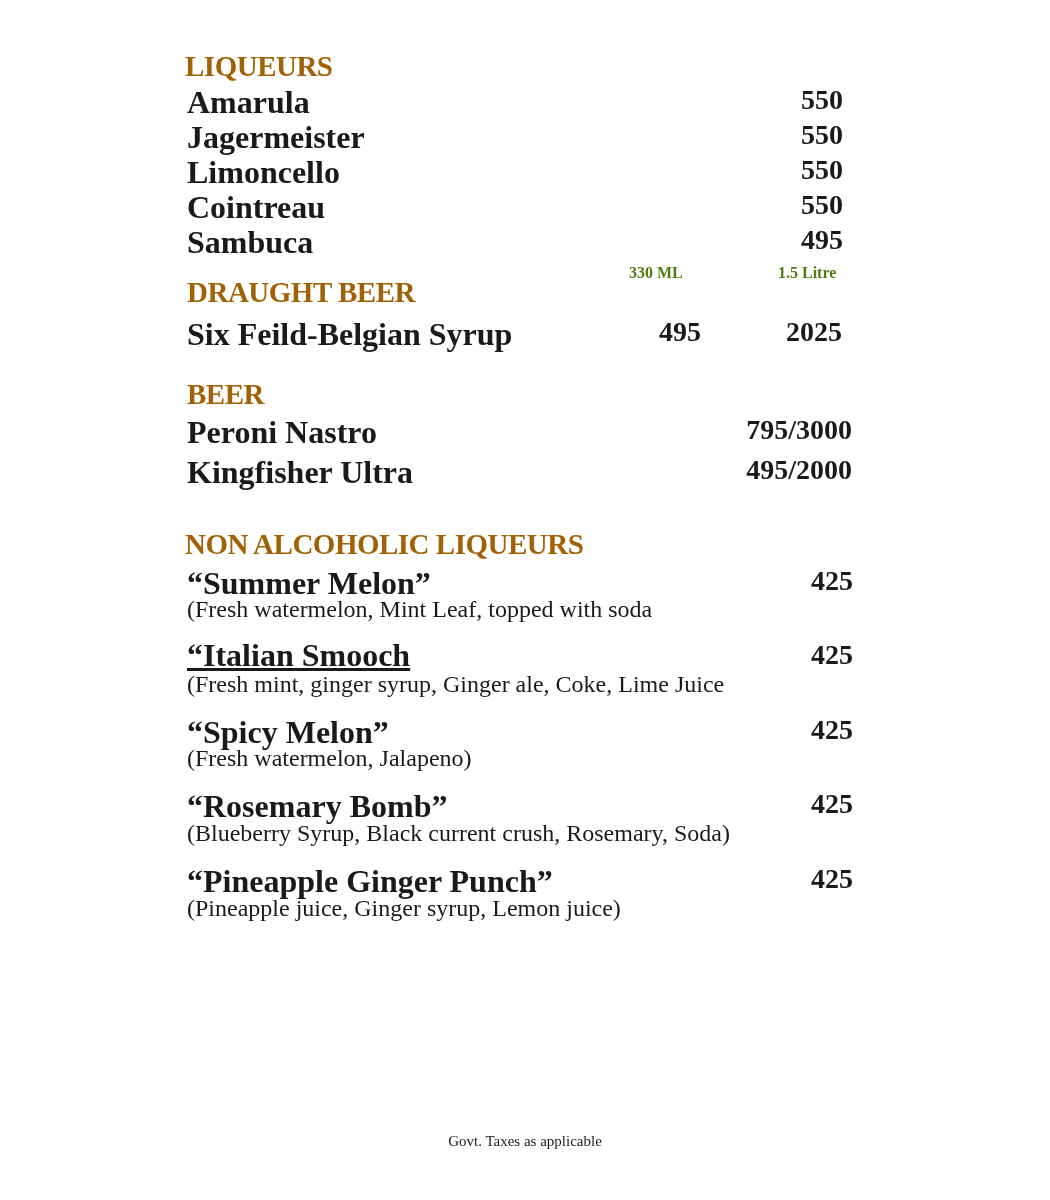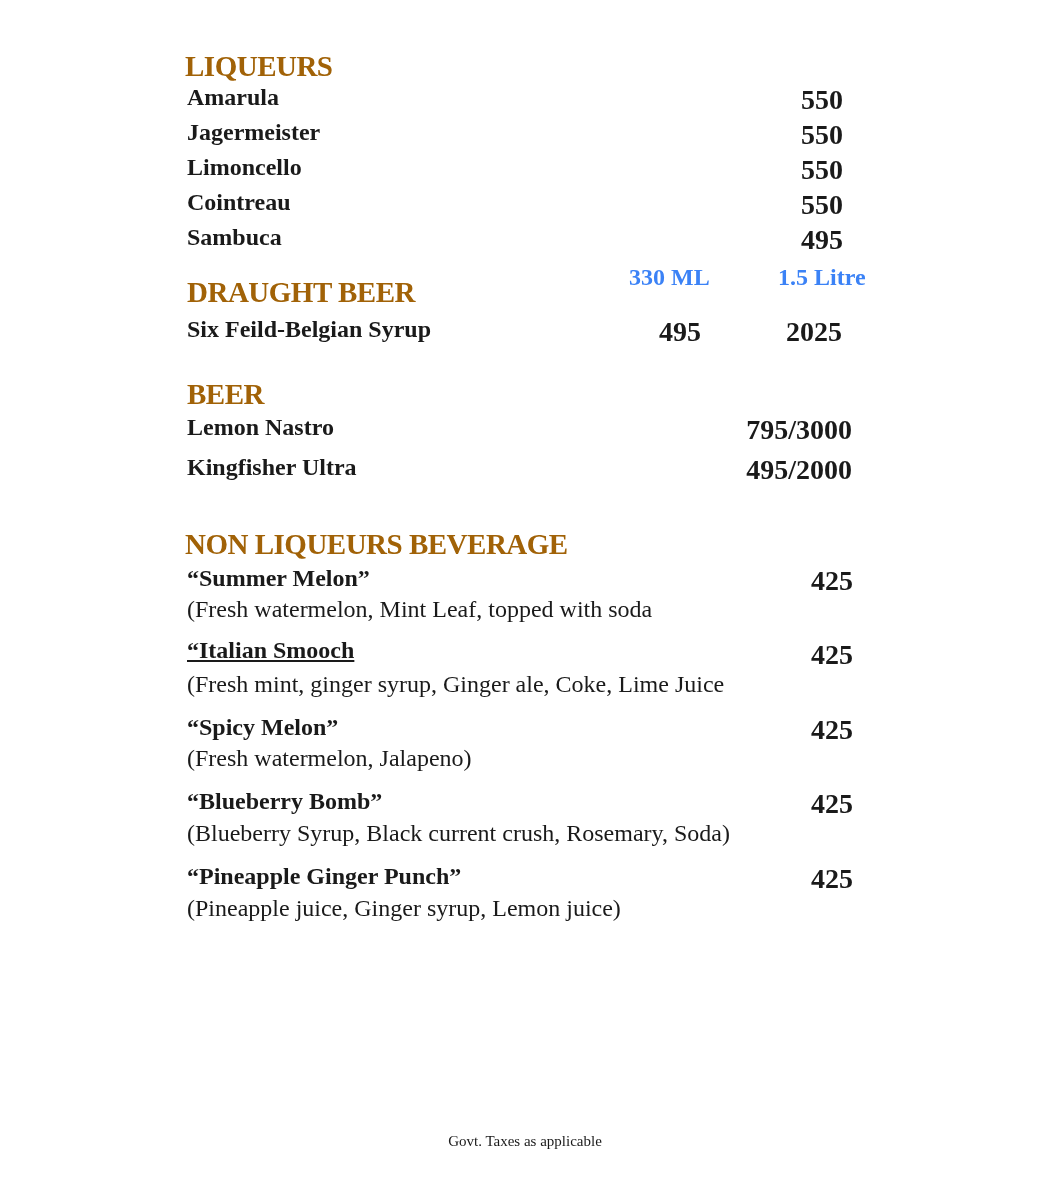--- a/index.html
+++ b/index.html
@@ -9,31 +9,31 @@
       color: #1a1a1a;
     }
     .heading {
       position: absolute; left: 185px;
       color: #a16207; font-weight: bold; font-size: 29px;
       letter-spacing: -0.5px; white-space: nowrap;
       font-family: "Liberation Serif", "DejaVu Serif", serif;
     }
     .row {
       position: absolute; left: 187px; white-space: nowrap;
-      font-weight: bold; font-size: 24px;
+      font-weight: bold; font-size: 32px;
       font-family: "Liberation Serif", "DejaVu Serif", serif;
     }
     .price {
       position: absolute; white-space: nowrap; font-weight: bold; font-size: 28px;
       font-family: "Liberation Serif", "DejaVu Serif", serif;
       text-align: right;
     }
     .col-head {
-      position: absolute; white-space: nowrap; font-weight: bold; font-size: 24px;
-      color: #3b82f6;
+      position: absolute; white-space: nowrap; font-weight: bold; font-size: 16px;
+      color: #4d7c0f;
       font-family: "Liberation Serif", "DejaVu Serif", serif;
     }
     .desc {
       position: absolute; left: 187px; white-space: nowrap;
       font-size: 24px; font-weight: normal;
       font-family: "Liberation Serif", "DejaVu Serif", serif;
     }
     .footer {
       position: absolute; left: 0; width: 1050px; top: 1133px;
       text-align: center; font-size: 15px;
@@ -63,41 +63,41 @@
 <div class="col-head" style="top:264px; left:629px;">330 ML</div>
 <div class="col-head" style="top:264px; left:758px;margin-left:20px;">1.5 Litre</div>
 <div class="heading" style="top:276px; left:187px;">DRAUGHT BEER</div>
 
 <div class="row" style="top:316px;">Six Feild-Belgian Syrup</div>
 <div class="price" style="top:316px; left:659px;">495</div>
 <div class="price" style="top:316px; left:786px;">2025</div>
 
 <div class="heading" style="top:378px; left:187px;">BEER</div>
 
-<div class="row" style="top:414px;">Lemon Nastro</div>
+<div class="row" style="top:414px;">Peroni Nastro</div>
 <div class="price" style="top:414px; right:198px;">795/3000</div>
 
 <div class="row" style="top:454px;">Kingfisher Ultra</div>
 <div class="price" style="top:454px; right:198px;">495/2000</div>
 
-<div class="heading" style="top:528px;">NON LIQUEURS BEVERAGE</div>
+<div class="heading" style="top:528px;">NON ALCOHOLIC LIQUEURS</div>
 
 <div class="row" style="top:565px;">“Summer Melon”</div>
 <div class="price" style="top:565px; right:197px;">425</div>
 <div class="desc" style="top:596px;">(Fresh watermelon, Mint Leaf, topped with soda</div>
 
 <div class="row" style="top:637px;text-decoration:underline;">“Italian Smooch</div>
 <div class="price" style="top:639px; right:197px;">425</div>
 <div class="desc" style="top:671px;">(Fresh mint, ginger syrup, Ginger ale, Coke, Lime Juice</div>
 
 <div class="row" style="top:714px;">“Spicy Melon”</div>
 <div class="price" style="top:714px; right:197px;">425</div>
 <div class="desc" style="top:745px;">(Fresh watermelon, Jalapeno)</div>
 
-<div class="row" style="top:788px;">“Blueberry Bomb”</div>
+<div class="row" style="top:788px;">“Rosemary Bomb”</div>
 <div class="price" style="top:788px; right:197px;">425</div>
 <div class="desc" style="top:820px;">(Blueberry Syrup, Black current crush, Rosemary, Soda)</div>
 
 <div class="row" style="top:863px;">“Pineapple Ginger Punch”</div>
 <div class="price" style="top:863px; right:197px;">425</div>
 <div class="desc" style="top:895px;">(Pineapple juice, Ginger syrup, Lemon juice)</div>
 
 <div class="footer">Govt. Taxes as applicable</div>
 
 </body></html>

